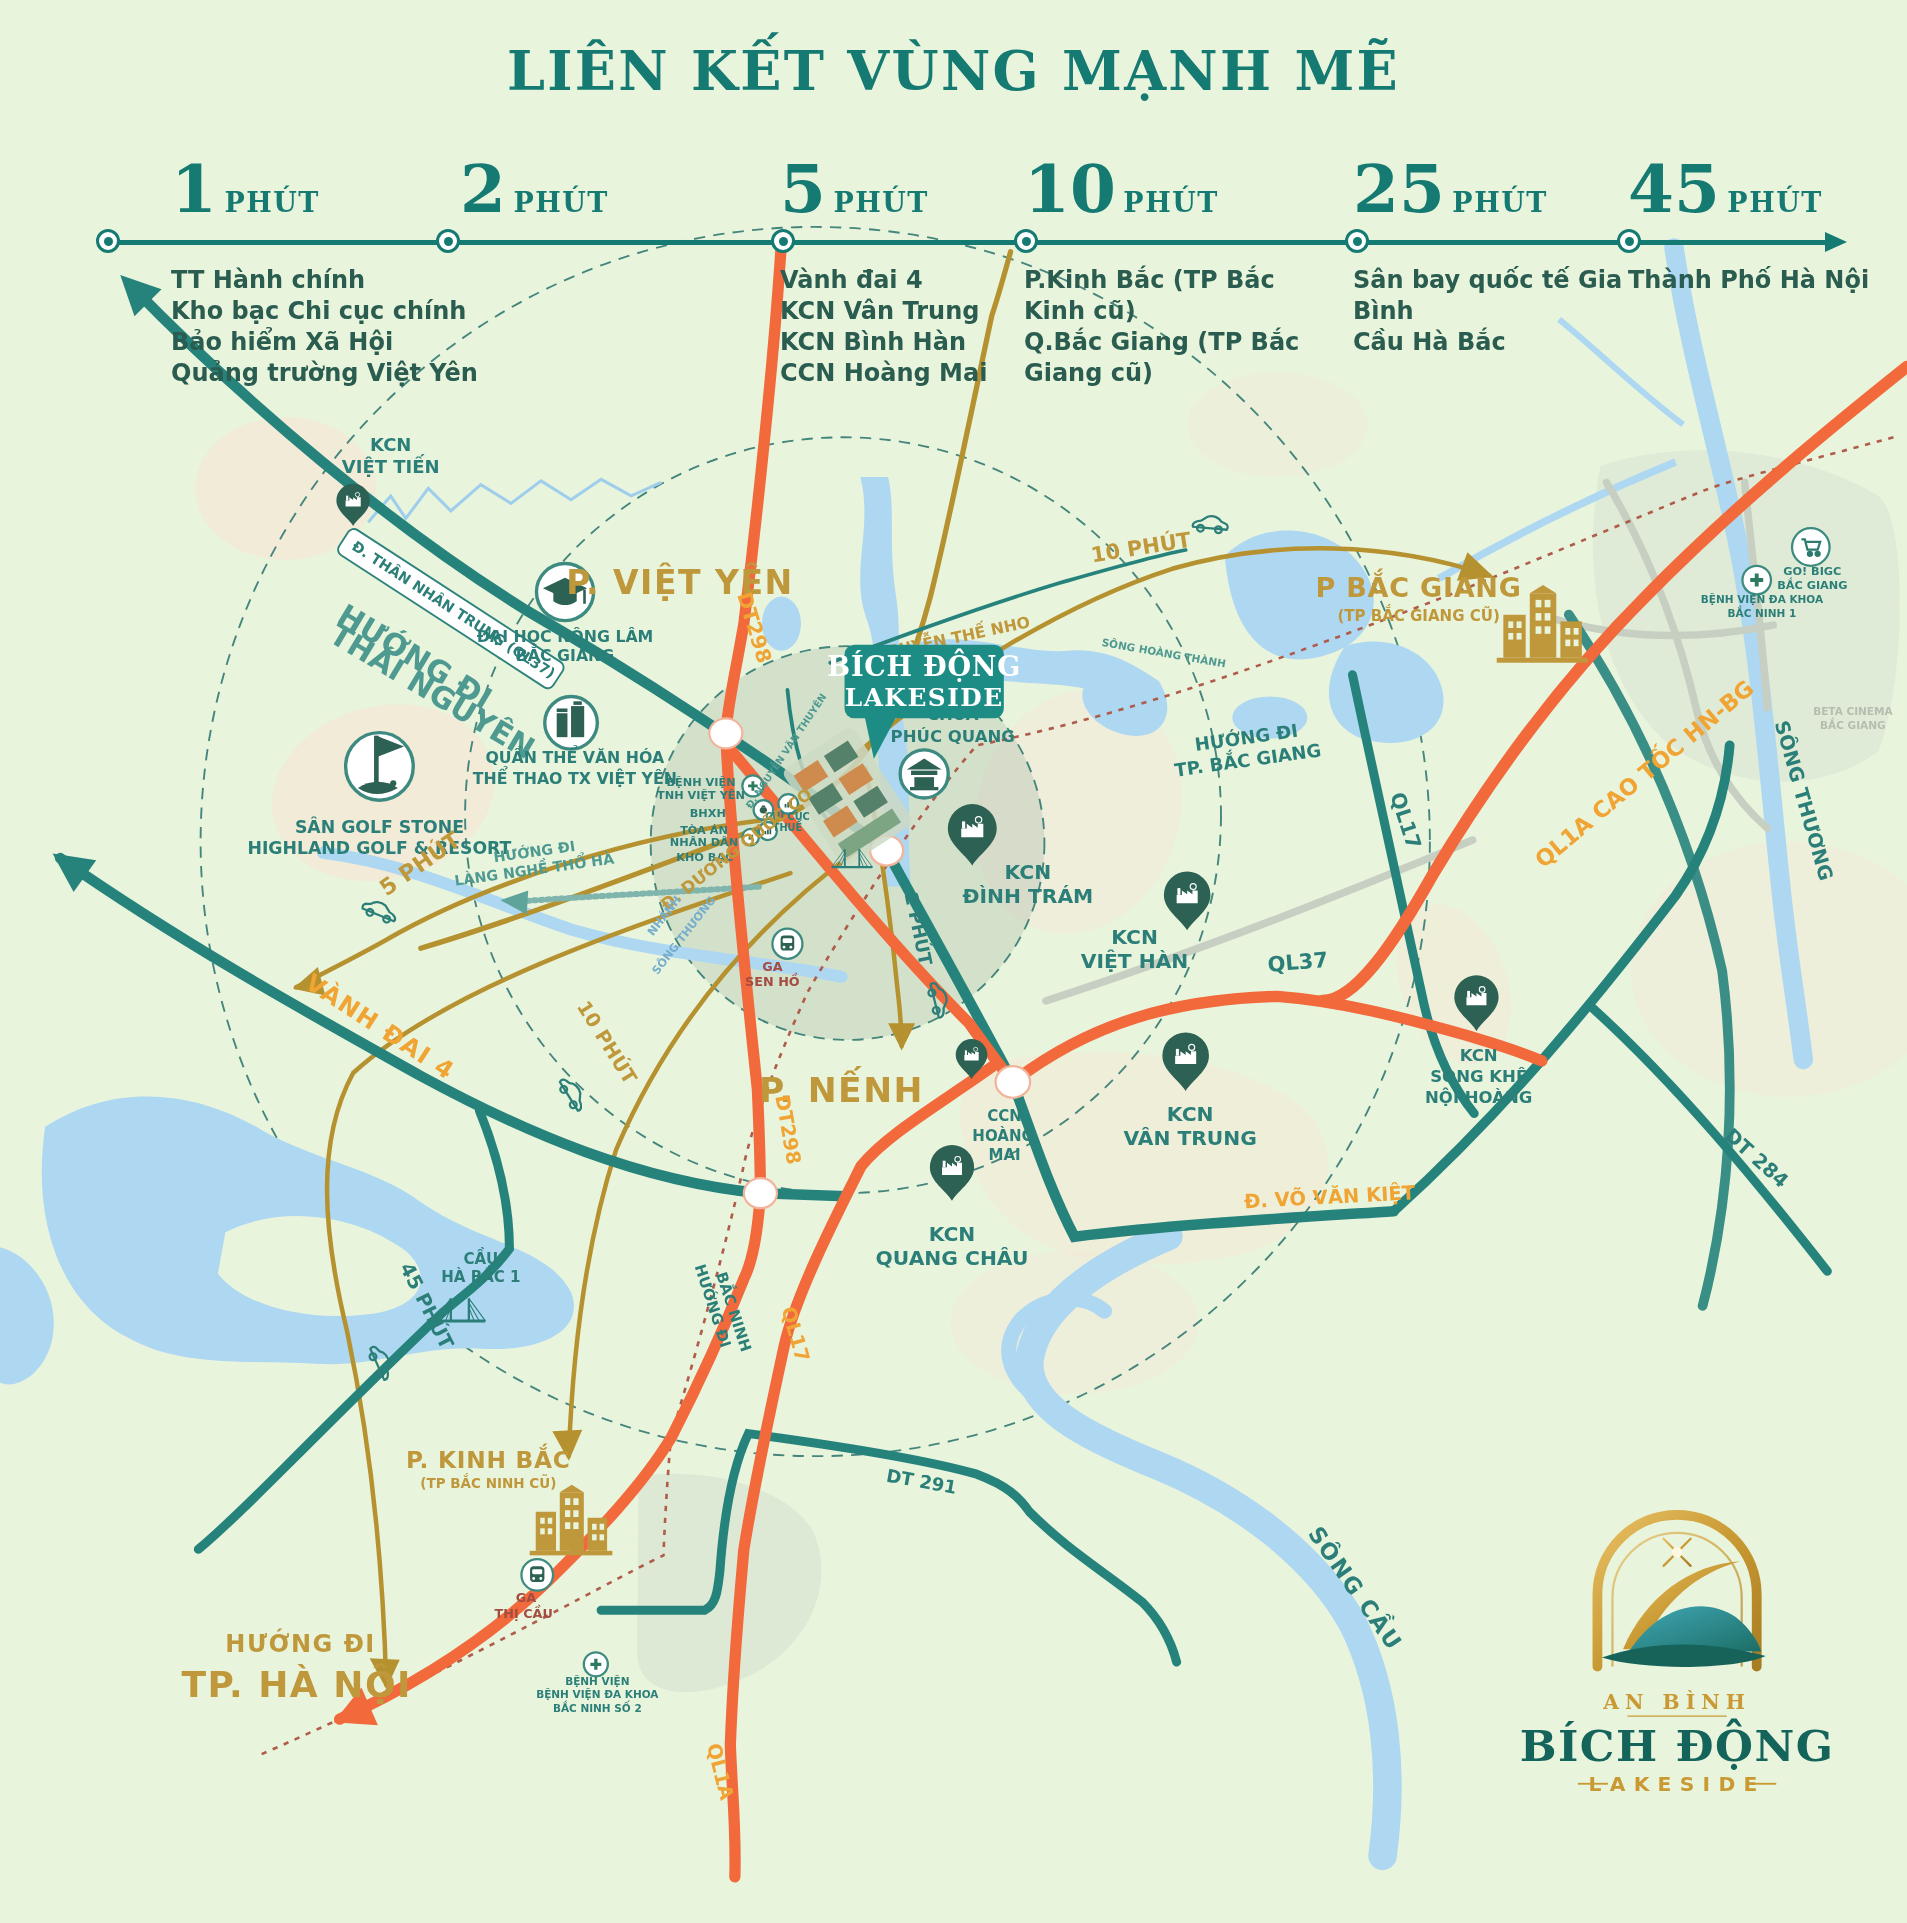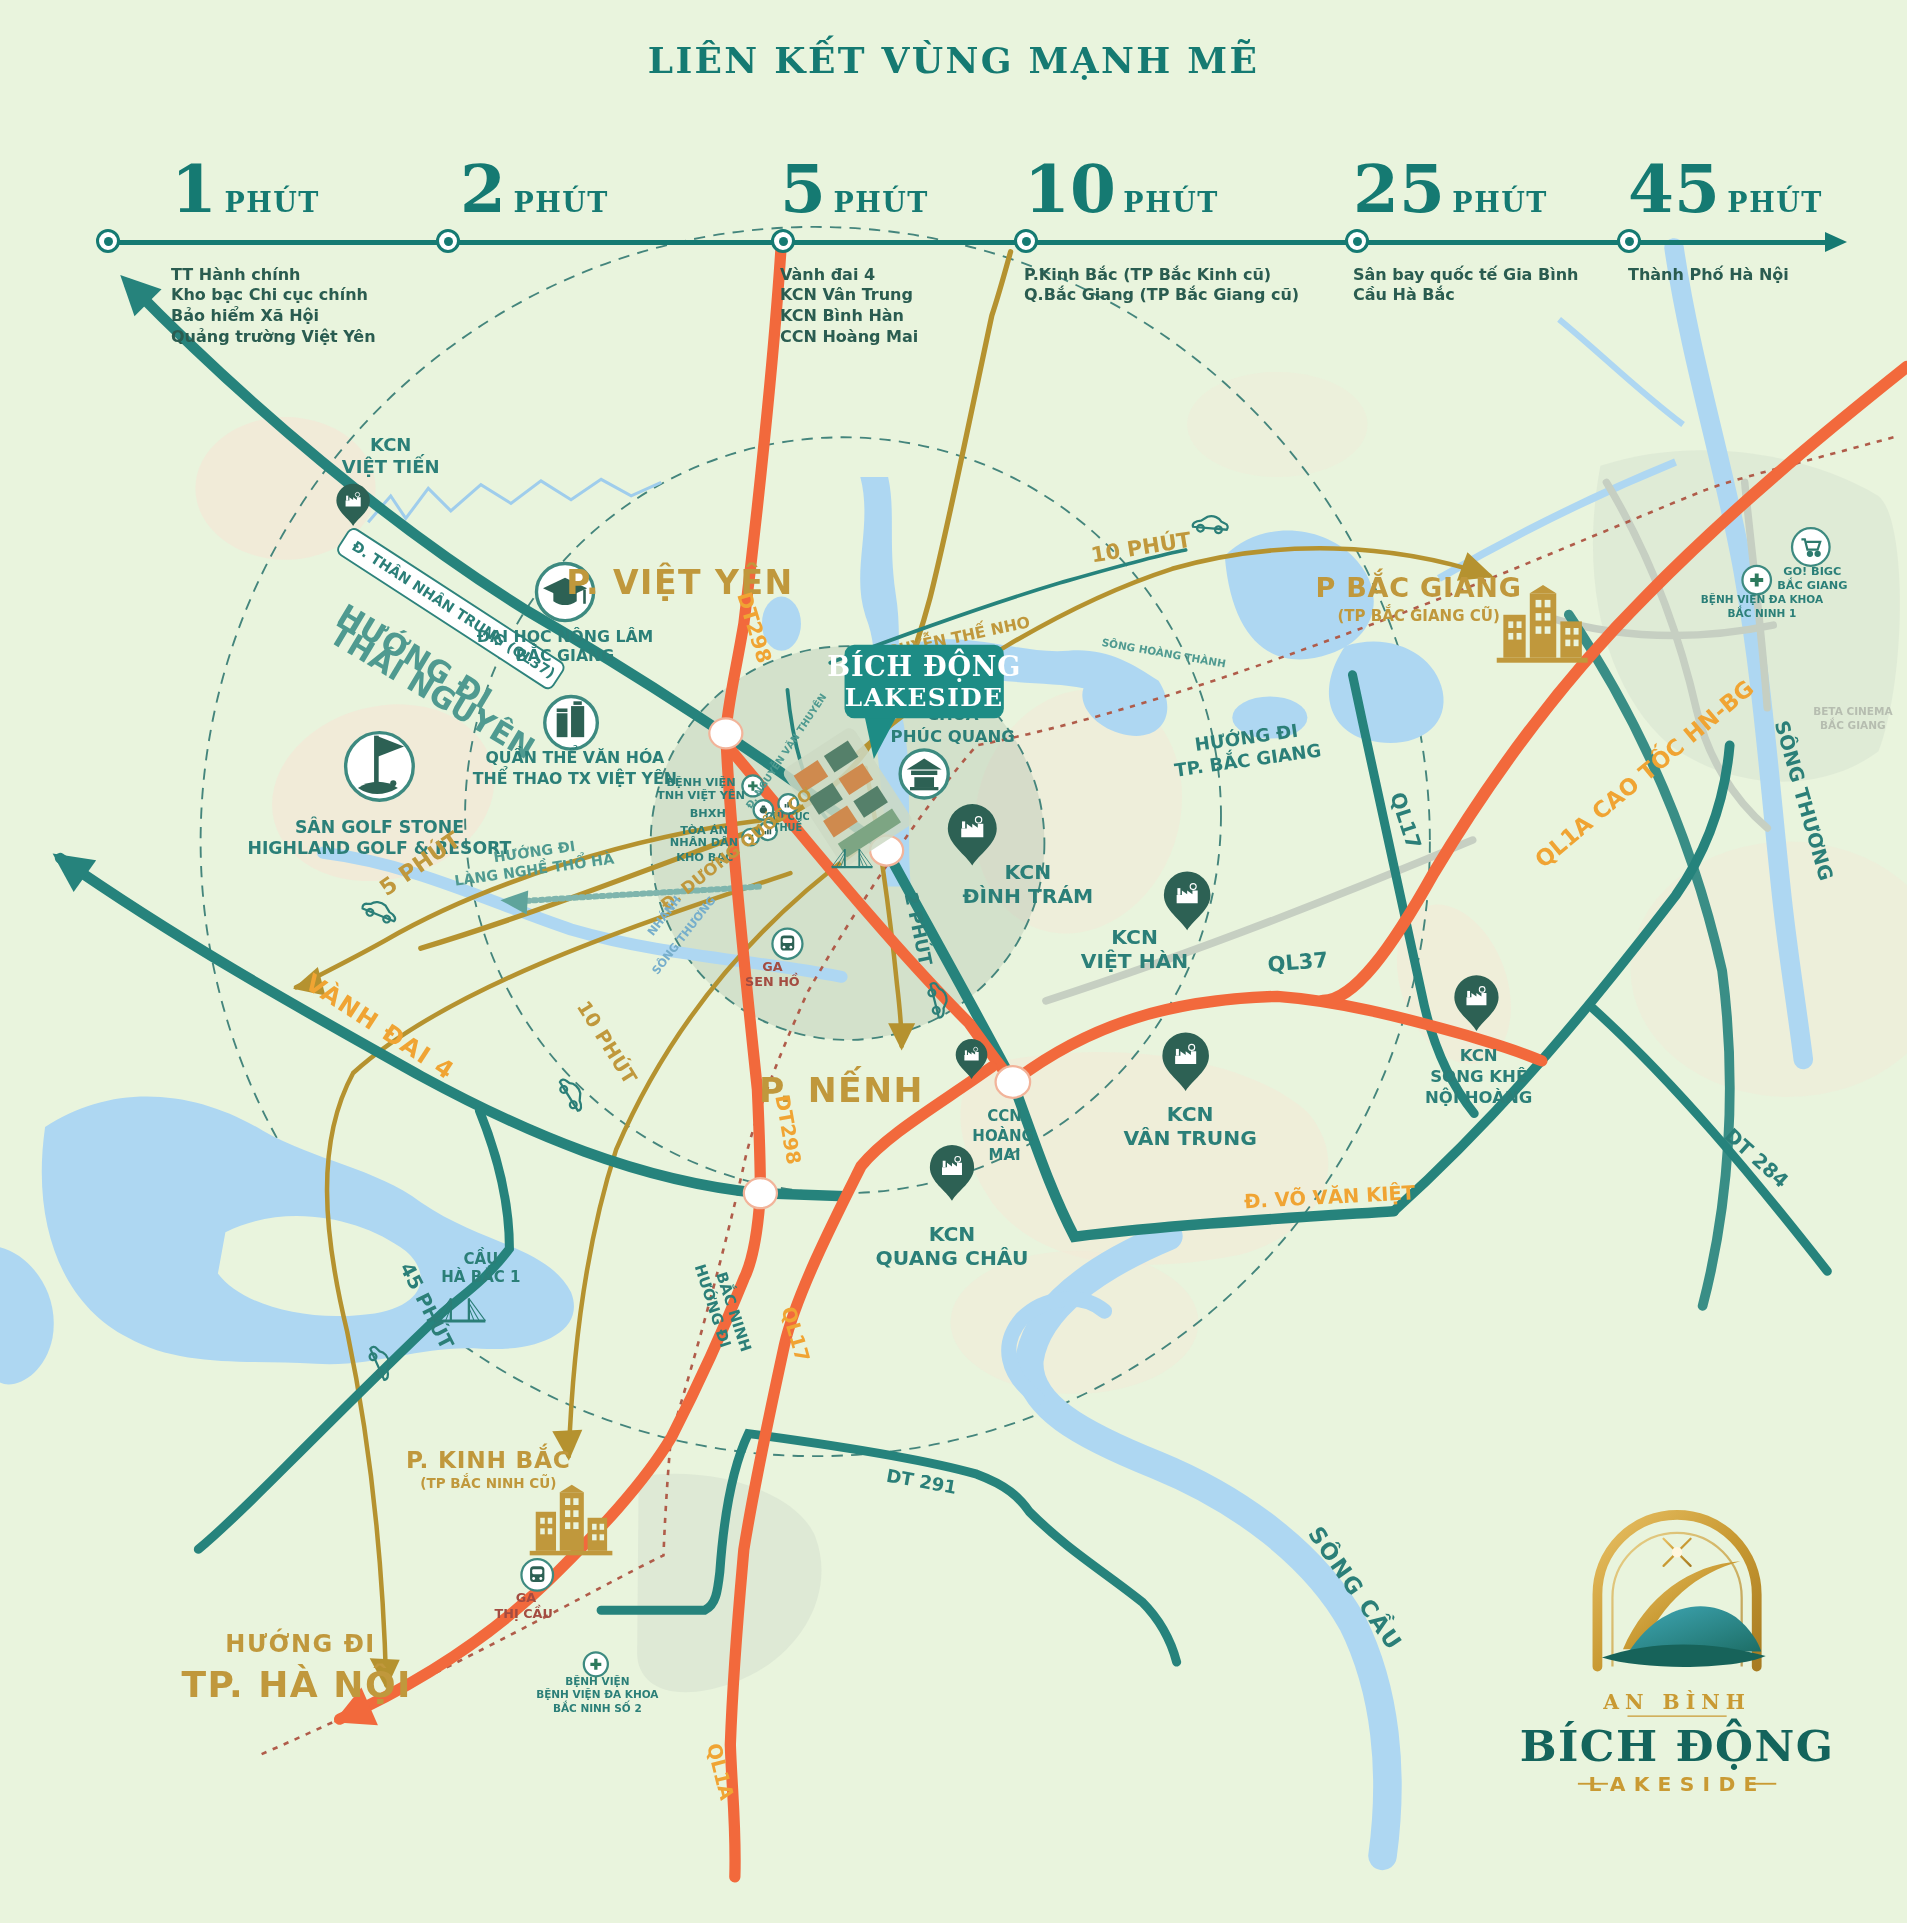--- a/index.html
+++ b/index.html
@@ -1,33 +1,33 @@
 <!DOCTYPE html>
 <html style="font-size:12px"><head>
 <meta charset="utf-8">
 <style>
   html,body{margin:0;padding:0;}
   body{width:1907px;height:1924px;background:#e9f4dd;position:relative;overflow:hidden;
        font-family:"DejaVu Sans","Liberation Sans",sans-serif;}
   .poster{position:absolute;inset:0;}
   #page-title{position:absolute;top:39px;left:0;width:100%;margin:0;text-align:center;
-       font-family:"DejaVu Serif","Liberation Serif",serif;font-weight:700;font-size:36px;
+       font-family:"DejaVu Serif","Liberation Serif",serif;font-weight:700;font-size:54px;
        letter-spacing:2.3px;color:#157a72;}
   #timeline{position:absolute;inset:0;z-index:5;}
   .tl-line{position:absolute;left:105px;top:240px;width:1722px;height:4.5px;background:#157a72;border-radius:2.3px;}
   .tl-line:after{content:"";position:absolute;right:-19.5px;top:-8.3px;border-left:22.5px solid #157a72;
        border-top:10.5px solid transparent;border-bottom:10.5px solid transparent;}
   .tl-ring{position:absolute;top:229px;width:18px;height:18px;border:3px solid #157a72;background:#fff;
        border-radius:50%;}
   .tl-ring:after{content:"";position:absolute;left:4.5px;top:4.5px;width:9px;height:9px;background:#157a72;border-radius:50%;}
   .tl-col{position:absolute;top:150px;width:316px;}
   .tl-num{font-family:"DejaVu Serif","Liberation Serif",serif;color:#157a72;height:89px;}
   .tl-num .n{font-size:66px;font-weight:700;}
   .tl-num .u{font-size:27px;font-weight:700;letter-spacing:1.5px;margin-left:7.5px;}
-  .tl-items{margin:25.6px 0 0;padding:0;list-style:none;color:#2a5c50;font-size:16px;font-weight:700;line-height:1.3;}
+  .tl-items{margin:25.6px 0 0;padding:0;list-style:none;color:#2a5c50;font-size:24px;font-weight:700;line-height:1.3;}
   #map{position:absolute;inset:0;z-index:1;}
   text{font-family:"DejaVu Sans","Liberation Sans",sans-serif;}
   .serif{font-family:"DejaVu Serif","Liberation Serif",serif;}
 </style>
 </head>
 <body>
 
 <div class="poster">
   <h1 id="page-title">LIÊN KẾT VÙNG MẠNH MẼ</h1>
   <div id="timeline">

